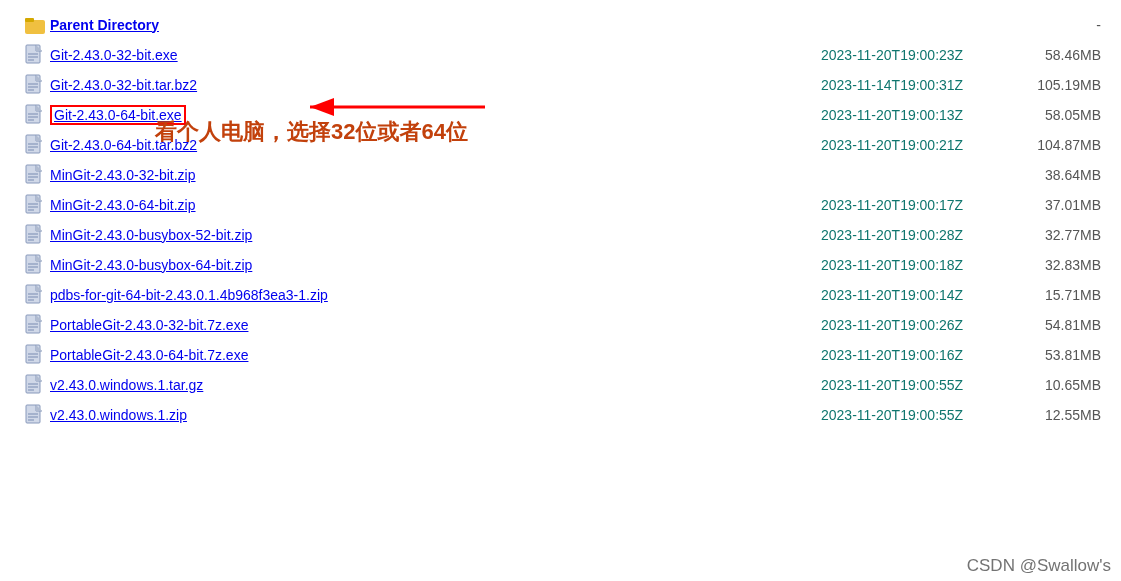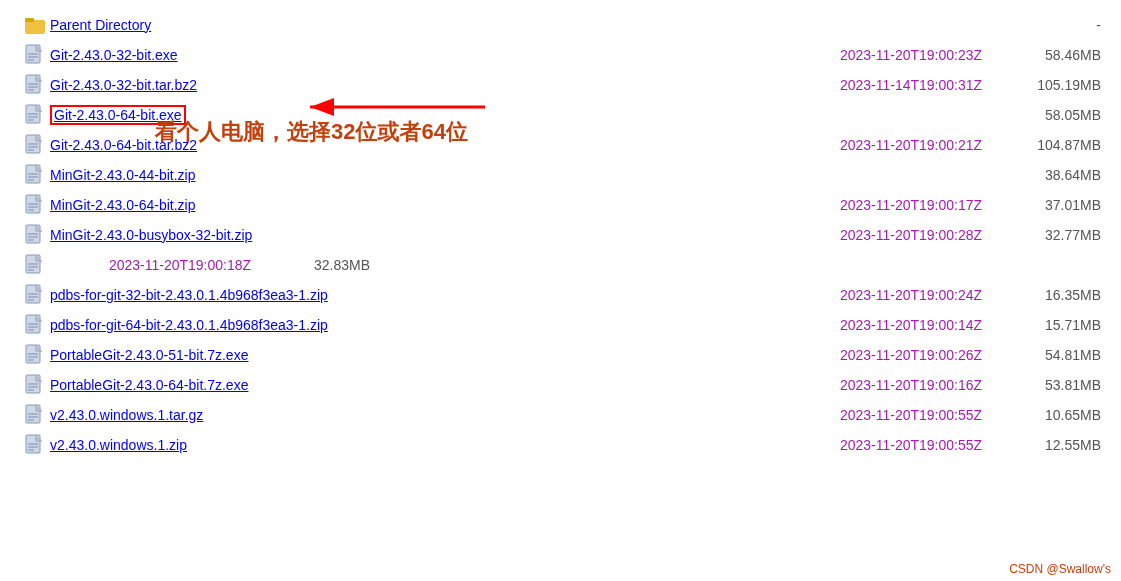--- a/index.html
+++ b/index.html
@@ -44,33 +44,33 @@
     }
 
     .file-name a {
       color: #0000EE;
       text-decoration: underline;
       cursor: pointer;
     }
 
     .file-date {
       width: 220px;
-      color: #a21caf;
-      text-align: center;
+      color: #0f766e;
+      text-align: left;
       padding-left: 40px;
     }
 
     .file-size {
       width: 100px;
       text-align: right;
       color: #555;
     }
 
     .parent-dir .file-name a {
-      font-weight: normal;
+      font-weight: bold;
     }
 
     
     .highlighted-row .file-name a {
       border: 2px solid red;
       padding: 0 2px;
       text-decoration: underline;
       margin-top: 32px;
     }
 
@@ -90,22 +90,22 @@
       color: #c2410c;
       font-size: 22px;
       font-weight: bold;
       white-space: nowrap;
     }
 
     .watermark {
       position: absolute;
       bottom: 5px;
       right: 10px;
-      font-size: 12px;
-      color: #c2410c;
+      font-size: 17px;
+      color: #737373;
     }
   </style>
 </head>
 <body>
 
 <div class="file-list" id="file-list-container">
 
 <div class="file-row parent-dir">
       <div class="file-icon">
         <svg viewBox="0 0 22 22" width="22" height="22">
@@ -152,20 +152,21 @@
         <svg viewBox="0 0 22 22" width="22" height="22">
       <rect x="2" y="1" width="14" height="18" rx="1" fill="#d0d8e8" stroke="#8899bb" stroke-width="1"></rect>
       <polyline points="12,1 12,7 18,7" fill="none" stroke="#8899bb" stroke-width="1"></polyline>
       <polygon points="12,1 18,7 12,7" fill="#b0bbd0"></polygon>
       <line x1="4" y1="10" x2="14" y2="10" stroke="#8899bb" stroke-width="1.2"></line>
       <line x1="4" y1="13" x2="14" y2="13" stroke="#8899bb" stroke-width="1.2"></line>
       <line x1="4" y1="16" x2="10" y2="16" stroke="#8899bb" stroke-width="1.2"></line>
     </svg>
       </div>
       <div class="file-name"><a href="#">Git-2.43.0-64-bit.exe</a></div>
+      <div class="file-date">2023-11-20T19:00:13Z</div>
       <div class="file-size">58.05MB</div>
     </div>
     <div class="file-row">
       <div class="file-icon">
         <svg viewBox="0 0 22 22" width="22" height="22">
       <rect x="2" y="1" width="14" height="18" rx="1" fill="#d0d8e8" stroke="#8899bb" stroke-width="1"></rect>
       <polyline points="12,1 12,7 18,7" fill="none" stroke="#8899bb" stroke-width="1"></polyline>
       <polygon points="12,1 18,7 12,7" fill="#b0bbd0"></polygon>
       <line x1="4" y1="10" x2="14" y2="10" stroke="#8899bb" stroke-width="1.2"></line>
       <line x1="4" y1="13" x2="14" y2="13" stroke="#8899bb" stroke-width="1.2"></line>
@@ -180,21 +181,21 @@
       <div class="file-icon">
         <svg viewBox="0 0 22 22" width="22" height="22">
       <rect x="2" y="1" width="14" height="18" rx="1" fill="#d0d8e8" stroke="#8899bb" stroke-width="1"></rect>
       <polyline points="12,1 12,7 18,7" fill="none" stroke="#8899bb" stroke-width="1"></polyline>
       <polygon points="12,1 18,7 12,7" fill="#b0bbd0"></polygon>
       <line x1="4" y1="10" x2="14" y2="10" stroke="#8899bb" stroke-width="1.2"></line>
       <line x1="4" y1="13" x2="14" y2="13" stroke="#8899bb" stroke-width="1.2"></line>
       <line x1="4" y1="16" x2="10" y2="16" stroke="#8899bb" stroke-width="1.2"></line>
     </svg>
       </div>
-      <div class="file-name"><a href="#">MinGit-2.43.0-44-bit.zip</a></div>
+      <div class="file-name"><a href="#">MinGit-2.43.0-32-bit.zip</a></div>
       <div class="file-size">38.64MB</div>
     </div>
     <div class="file-row">
       <div class="file-icon">
         <svg viewBox="0 0 22 22" width="22" height="22">
       <rect x="2" y="1" width="14" height="18" rx="1" fill="#d0d8e8" stroke="#8899bb" stroke-width="1"></rect>
       <polyline points="12,1 12,7 18,7" fill="none" stroke="#8899bb" stroke-width="1"></polyline>
       <polygon points="12,1 18,7 12,7" fill="#b0bbd0"></polygon>
       <line x1="4" y1="10" x2="14" y2="10" stroke="#8899bb" stroke-width="1.2"></line>
       <line x1="4" y1="13" x2="14" y2="13" stroke="#8899bb" stroke-width="1.2"></line>
@@ -209,52 +210,38 @@
       <div class="file-icon">
         <svg viewBox="0 0 22 22" width="22" height="22">
       <rect x="2" y="1" width="14" height="18" rx="1" fill="#d0d8e8" stroke="#8899bb" stroke-width="1"></rect>
       <polyline points="12,1 12,7 18,7" fill="none" stroke="#8899bb" stroke-width="1"></polyline>
       <polygon points="12,1 18,7 12,7" fill="#b0bbd0"></polygon>
       <line x1="4" y1="10" x2="14" y2="10" stroke="#8899bb" stroke-width="1.2"></line>
       <line x1="4" y1="13" x2="14" y2="13" stroke="#8899bb" stroke-width="1.2"></line>
       <line x1="4" y1="16" x2="10" y2="16" stroke="#8899bb" stroke-width="1.2"></line>
     </svg>
       </div>
-      <div class="file-name"><a href="#">MinGit-2.43.0-busybox-32-bit.zip</a></div>
+      <div class="file-name"><a href="#">MinGit-2.43.0-busybox-52-bit.zip</a></div>
       <div class="file-date">2023-11-20T19:00:28Z</div>
       <div class="file-size">32.77MB</div>
     </div>
     <div class="file-row">
       <div class="file-icon">
         <svg viewBox="0 0 22 22" width="22" height="22">
       <rect x="2" y="1" width="14" height="18" rx="1" fill="#d0d8e8" stroke="#8899bb" stroke-width="1"></rect>
       <polyline points="12,1 12,7 18,7" fill="none" stroke="#8899bb" stroke-width="1"></polyline>
       <polygon points="12,1 18,7 12,7" fill="#b0bbd0"></polygon>
       <line x1="4" y1="10" x2="14" y2="10" stroke="#8899bb" stroke-width="1.2"></line>
       <line x1="4" y1="13" x2="14" y2="13" stroke="#8899bb" stroke-width="1.2"></line>
       <line x1="4" y1="16" x2="10" y2="16" stroke="#8899bb" stroke-width="1.2"></line>
     </svg>
       </div>
+      <div class="file-name"><a href="#">MinGit-2.43.0-busybox-64-bit.zip</a></div>
       <div class="file-date">2023-11-20T19:00:18Z</div>
       <div class="file-size">32.83MB</div>
-    </div>
-    <div class="file-row">
-      <div class="file-icon">
-        <svg viewBox="0 0 22 22" width="22" height="22">
-      <rect x="2" y="1" width="14" height="18" rx="1" fill="#d0d8e8" stroke="#8899bb" stroke-width="1"></rect>
-      <polyline points="12,1 12,7 18,7" fill="none" stroke="#8899bb" stroke-width="1"></polyline>
-      <polygon points="12,1 18,7 12,7" fill="#b0bbd0"></polygon>
-      <line x1="4" y1="10" x2="14" y2="10" stroke="#8899bb" stroke-width="1.2"></line>
-      <line x1="4" y1="13" x2="14" y2="13" stroke="#8899bb" stroke-width="1.2"></line>
-      <line x1="4" y1="16" x2="10" y2="16" stroke="#8899bb" stroke-width="1.2"></line>
-    </svg>
-      </div>
-      <div class="file-name"><a href="#">pdbs-for-git-32-bit-2.43.0.1.4b968f3ea3-1.zip</a></div>
-      <div class="file-date">2023-11-20T19:00:24Z</div>
-      <div class="file-size">16.35MB</div>
     </div>
     <div class="file-row">
       <div class="file-icon">
         <svg viewBox="0 0 22 22" width="22" height="22">
       <rect x="2" y="1" width="14" height="18" rx="1" fill="#d0d8e8" stroke="#8899bb" stroke-width="1"></rect>
       <polyline points="12,1 12,7 18,7" fill="none" stroke="#8899bb" stroke-width="1"></polyline>
       <polygon points="12,1 18,7 12,7" fill="#b0bbd0"></polygon>
       <line x1="4" y1="10" x2="14" y2="10" stroke="#8899bb" stroke-width="1.2"></line>
       <line x1="4" y1="13" x2="14" y2="13" stroke="#8899bb" stroke-width="1.2"></line>
       <line x1="4" y1="16" x2="10" y2="16" stroke="#8899bb" stroke-width="1.2"></line>
@@ -268,21 +255,21 @@
       <div class="file-icon">
         <svg viewBox="0 0 22 22" width="22" height="22">
       <rect x="2" y="1" width="14" height="18" rx="1" fill="#d0d8e8" stroke="#8899bb" stroke-width="1"></rect>
       <polyline points="12,1 12,7 18,7" fill="none" stroke="#8899bb" stroke-width="1"></polyline>
       <polygon points="12,1 18,7 12,7" fill="#b0bbd0"></polygon>
       <line x1="4" y1="10" x2="14" y2="10" stroke="#8899bb" stroke-width="1.2"></line>
       <line x1="4" y1="13" x2="14" y2="13" stroke="#8899bb" stroke-width="1.2"></line>
       <line x1="4" y1="16" x2="10" y2="16" stroke="#8899bb" stroke-width="1.2"></line>
     </svg>
       </div>
-      <div class="file-name"><a href="#">PortableGit-2.43.0-51-bit.7z.exe</a></div>
+      <div class="file-name"><a href="#">PortableGit-2.43.0-32-bit.7z.exe</a></div>
       <div class="file-date">2023-11-20T19:00:26Z</div>
       <div class="file-size">54.81MB</div>
     </div>
     <div class="file-row">
       <div class="file-icon">
         <svg viewBox="0 0 22 22" width="22" height="22">
       <rect x="2" y="1" width="14" height="18" rx="1" fill="#d0d8e8" stroke="#8899bb" stroke-width="1"></rect>
       <polyline points="12,1 12,7 18,7" fill="none" stroke="#8899bb" stroke-width="1"></polyline>
       <polygon points="12,1 18,7 12,7" fill="#b0bbd0"></polygon>
       <line x1="4" y1="10" x2="14" y2="10" stroke="#8899bb" stroke-width="1.2"></line>

